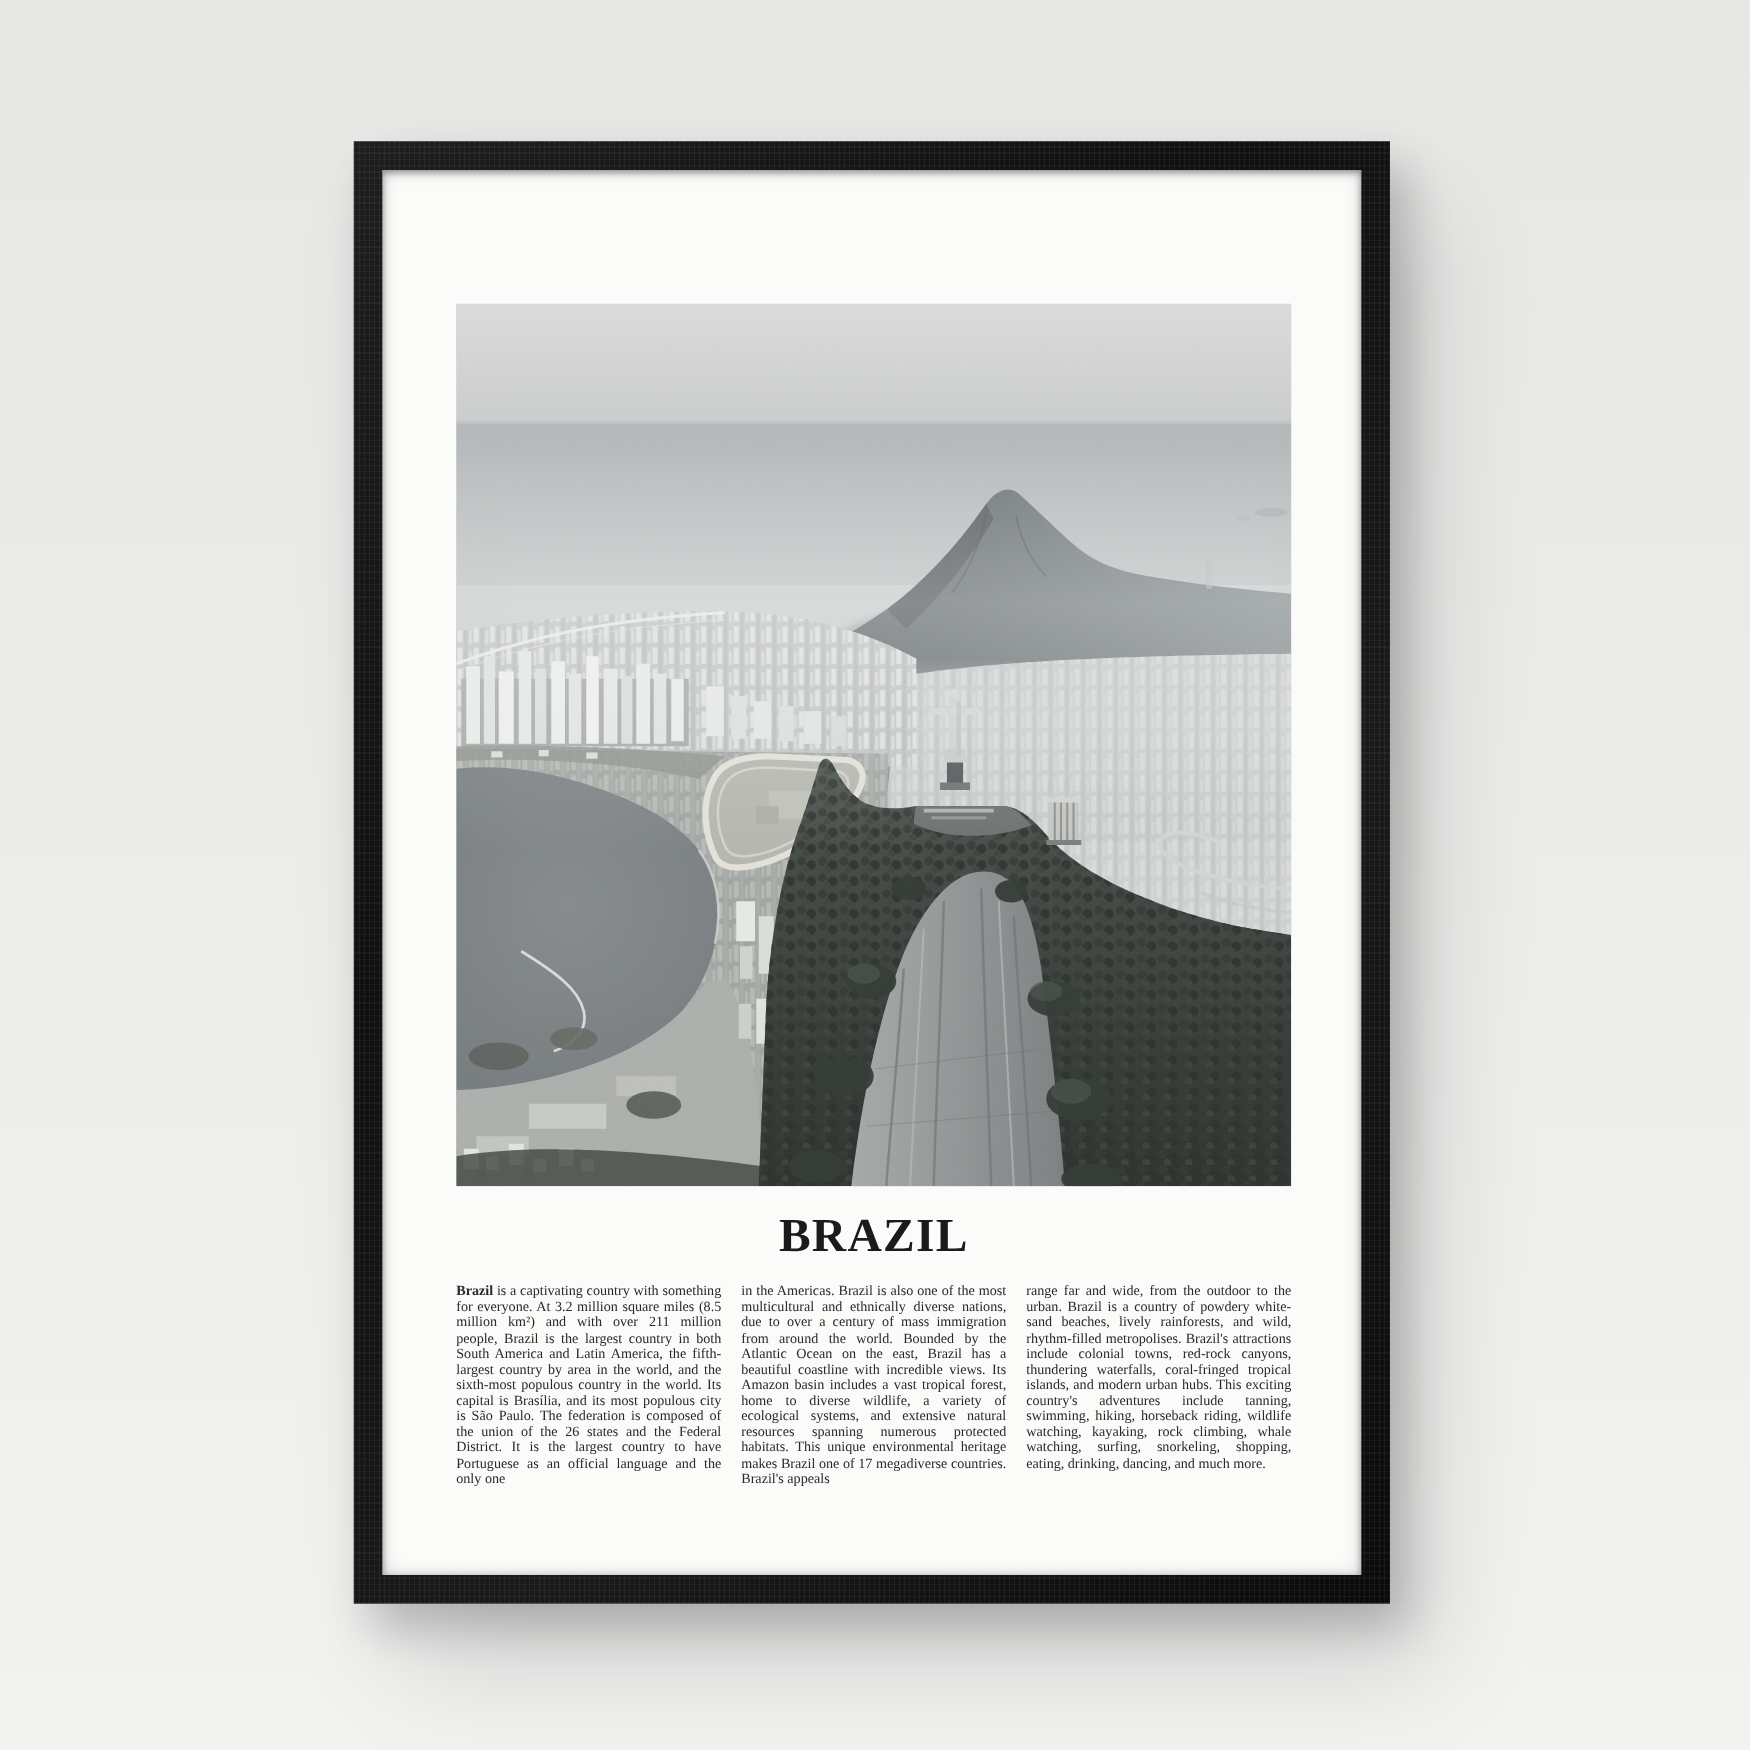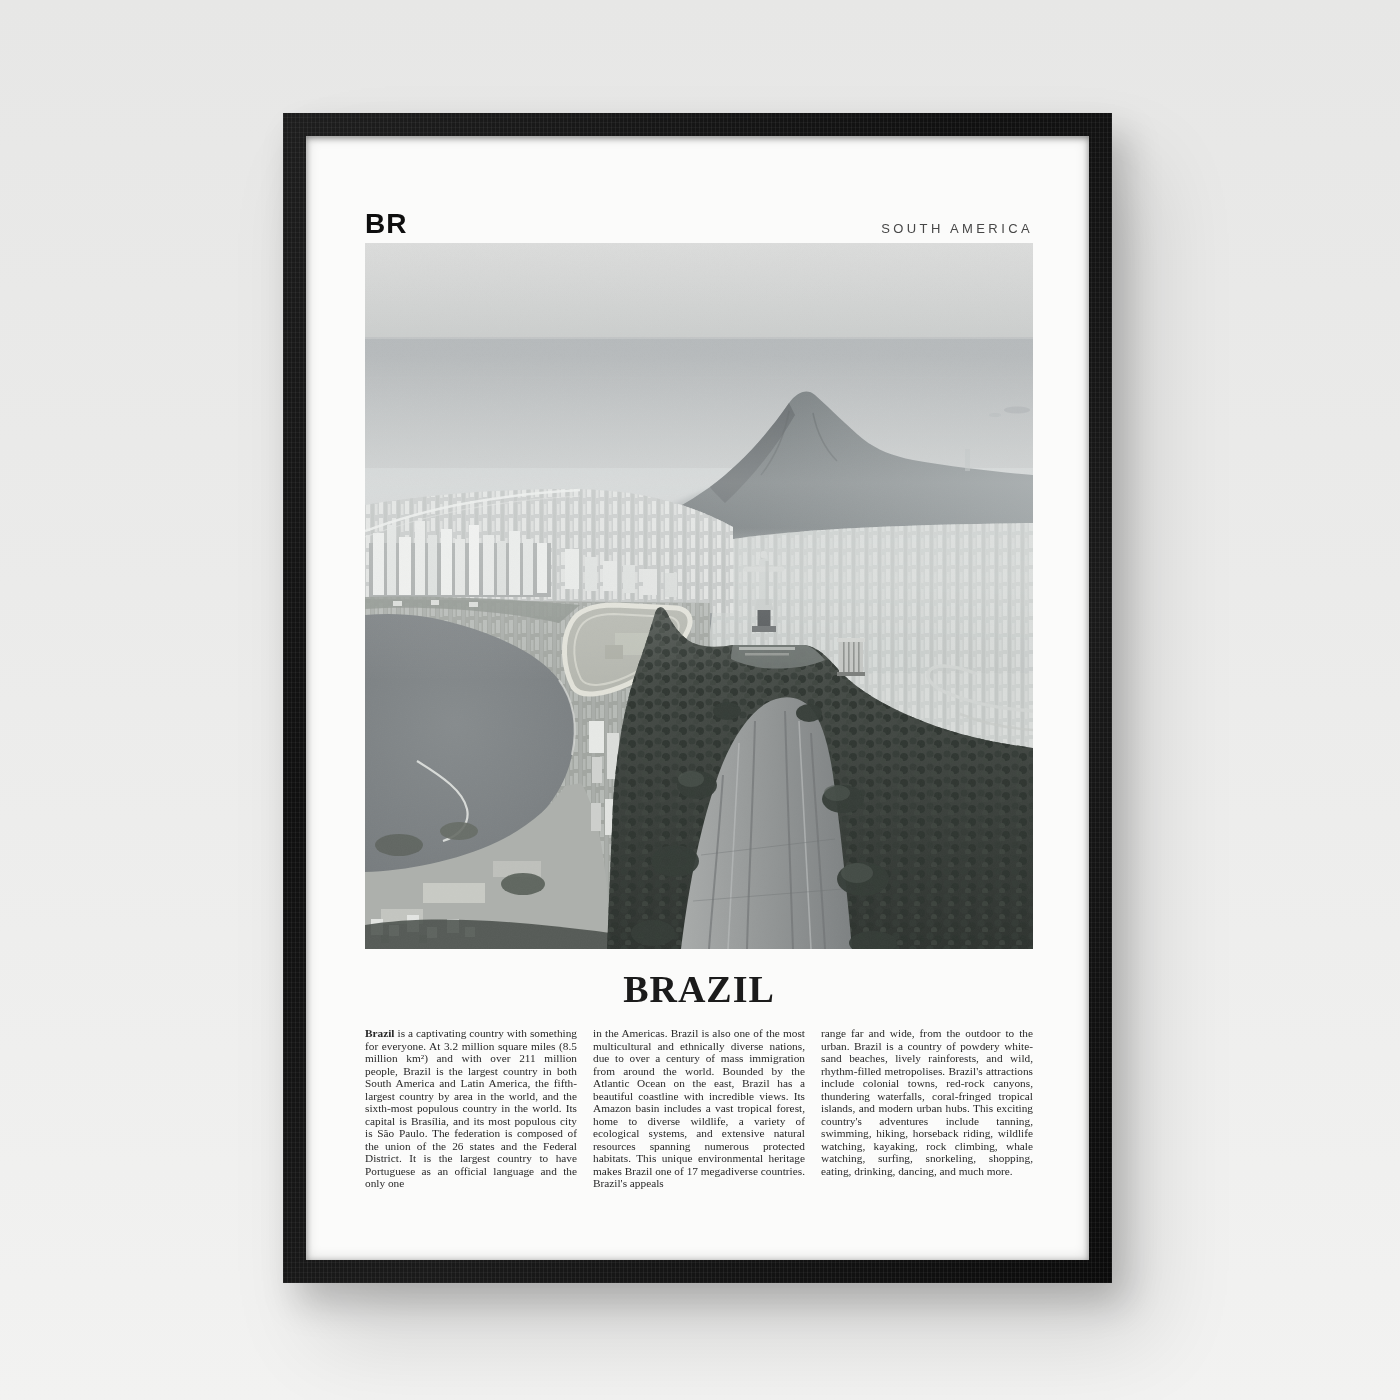--- a/index.html
+++ b/index.html
@@ -40,24 +40,20 @@
   }
   .col strong{font-weight:700;}
 </style>
 </head>
 <body>
 
 <div class="wall">
   <div class="frame">
     <div class="matte">
 
-      <div class="header">
-        <span class="code">BR</span>
-        <span class="region">SOUTH AMERICA</span>
-      </div>
 
       <div class="photo">
         <svg viewBox="0 0 668 706" xmlns="http://www.w3.org/2000/svg">
           <defs>
             <linearGradient id="skyG" x1="0" y1="0" x2="0" y2="110" gradientUnits="userSpaceOnUse">
               <stop offset="0" stop-color="#d6d7d6"></stop>
                 <stop offset="1" stop-color="#c7cac9"></stop>
             </linearGradient>
             <linearGradient id="seaG" x1="0" y1="94" x2="0" y2="284" gradientUnits="userSpaceOnUse">
               <stop offset="0" stop-color="#b2b6b8"></stop>

